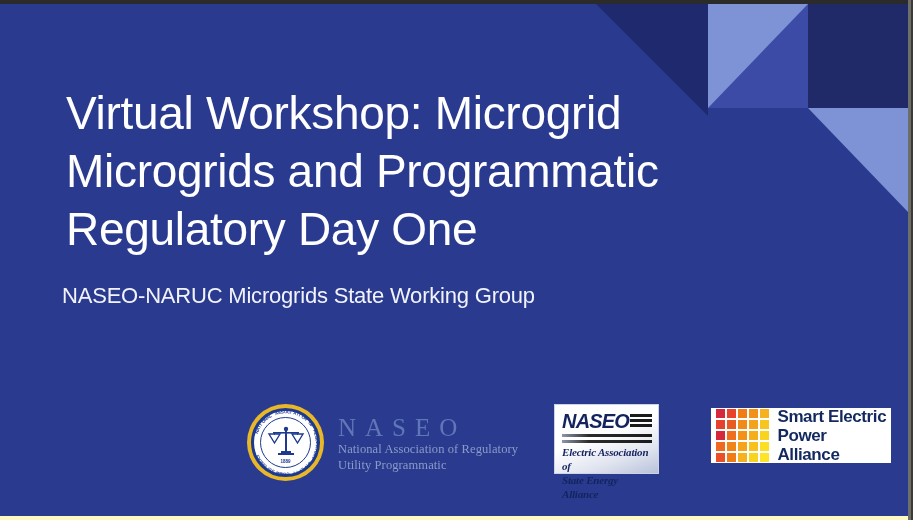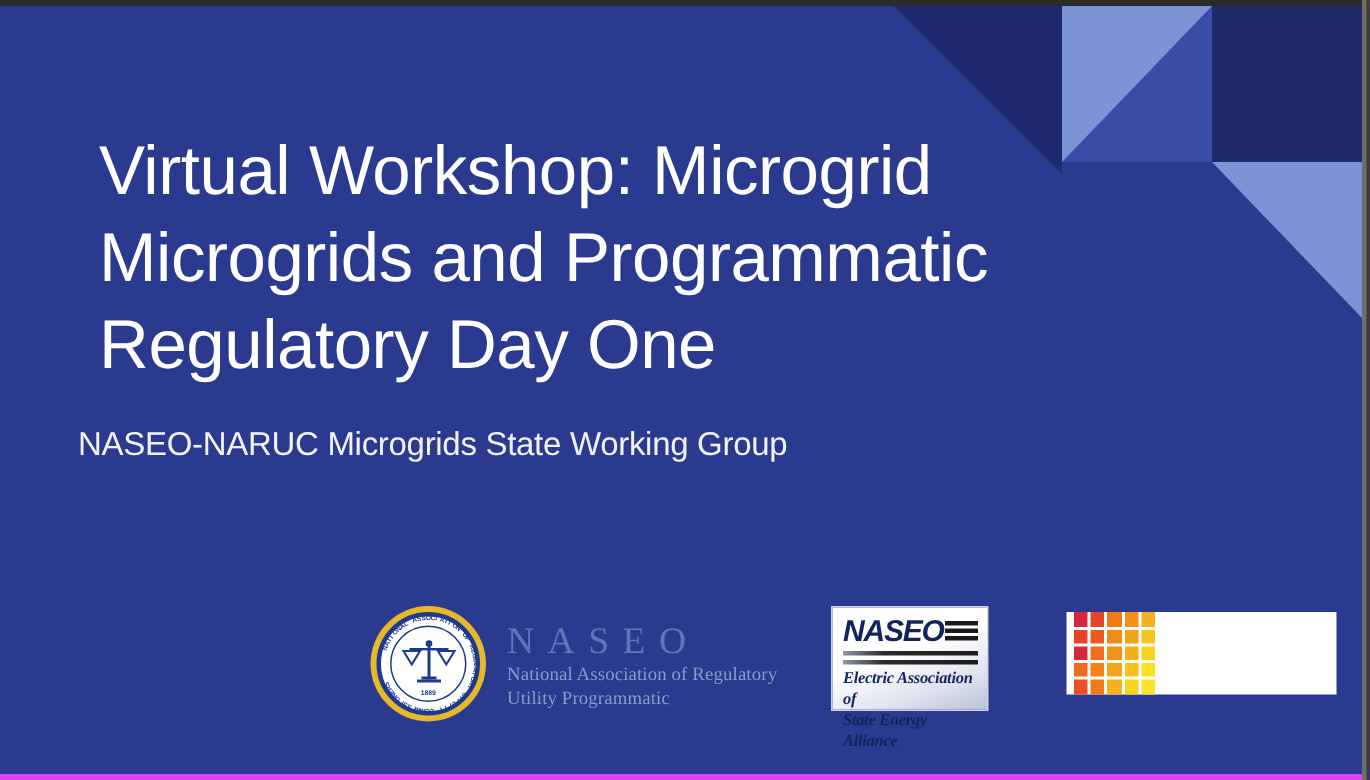--- a/index.html
+++ b/index.html
@@ -12,21 +12,21 @@
     height: 520px;
     overflow: hidden;
     font-family: "Liberation Sans", sans-serif;
   }
 
   
   #viewer {
     position: relative;
     width: 913px;
     height: 520px;
-    background: #d946ef;
+    background: #fef9c3;
     overflow: hidden;
   }
   #slide {
     position: absolute;
     left: 0;
     top: 4px;
     width: 908px;
     height: 512px;
     background: #2a3b8f;
     overflow: hidden;
@@ -103,21 +103,21 @@
     color: #ffffff;
     font-family: "Liberation Sans Narrow", "Liberation Sans", sans-serif;
     font-size: 46px;
     font-weight: 400;
     line-height: 58px;
     letter-spacing: -0.3px;
     white-space: nowrap;
   }
   #subtitle {
     position: absolute;
-    left: 52px;
+    left: 62px;
     top: 279px;
     color: #f2f3fa;
     font-family: "Liberation Sans", sans-serif;
     font-size: 22px;
     font-weight: 400;
     letter-spacing: -0.2px;
     white-space: nowrap;
   }
 
   
@@ -463,20 +463,24 @@
             <div class="sepa-cell" style="background: rgb(241, 132, 24);"></div>
             <div class="sepa-cell" style="background: rgb(244, 163, 26);"></div>
             <div class="sepa-cell" style="background: rgb(247, 192, 29);"></div>
             <div class="sepa-cell" style="background: rgb(251, 223, 34);"></div>
             <div class="sepa-cell" style="background: rgb(234, 79, 39);"></div>
             <div class="sepa-cell" style="background: rgb(240, 124, 24);"></div>
             <div class="sepa-cell" style="background: rgb(245, 178, 28);"></div>
             <div class="sepa-cell" style="background: rgb(249, 212, 31);"></div>
             <div class="sepa-cell" style="background: rgb(253, 228, 40);"></div>
           </div>
+        <div id="sepa-words">
+          <div>Smart Electric</div>
+          <div>Power Alliance</div>
+        </div>
       </div>
 
     </div>
   </div>
 
   <div id="top-border"></div>
   <div id="right-border"></div>
   <div id="right-border-inner"></div>
 </div>
 

